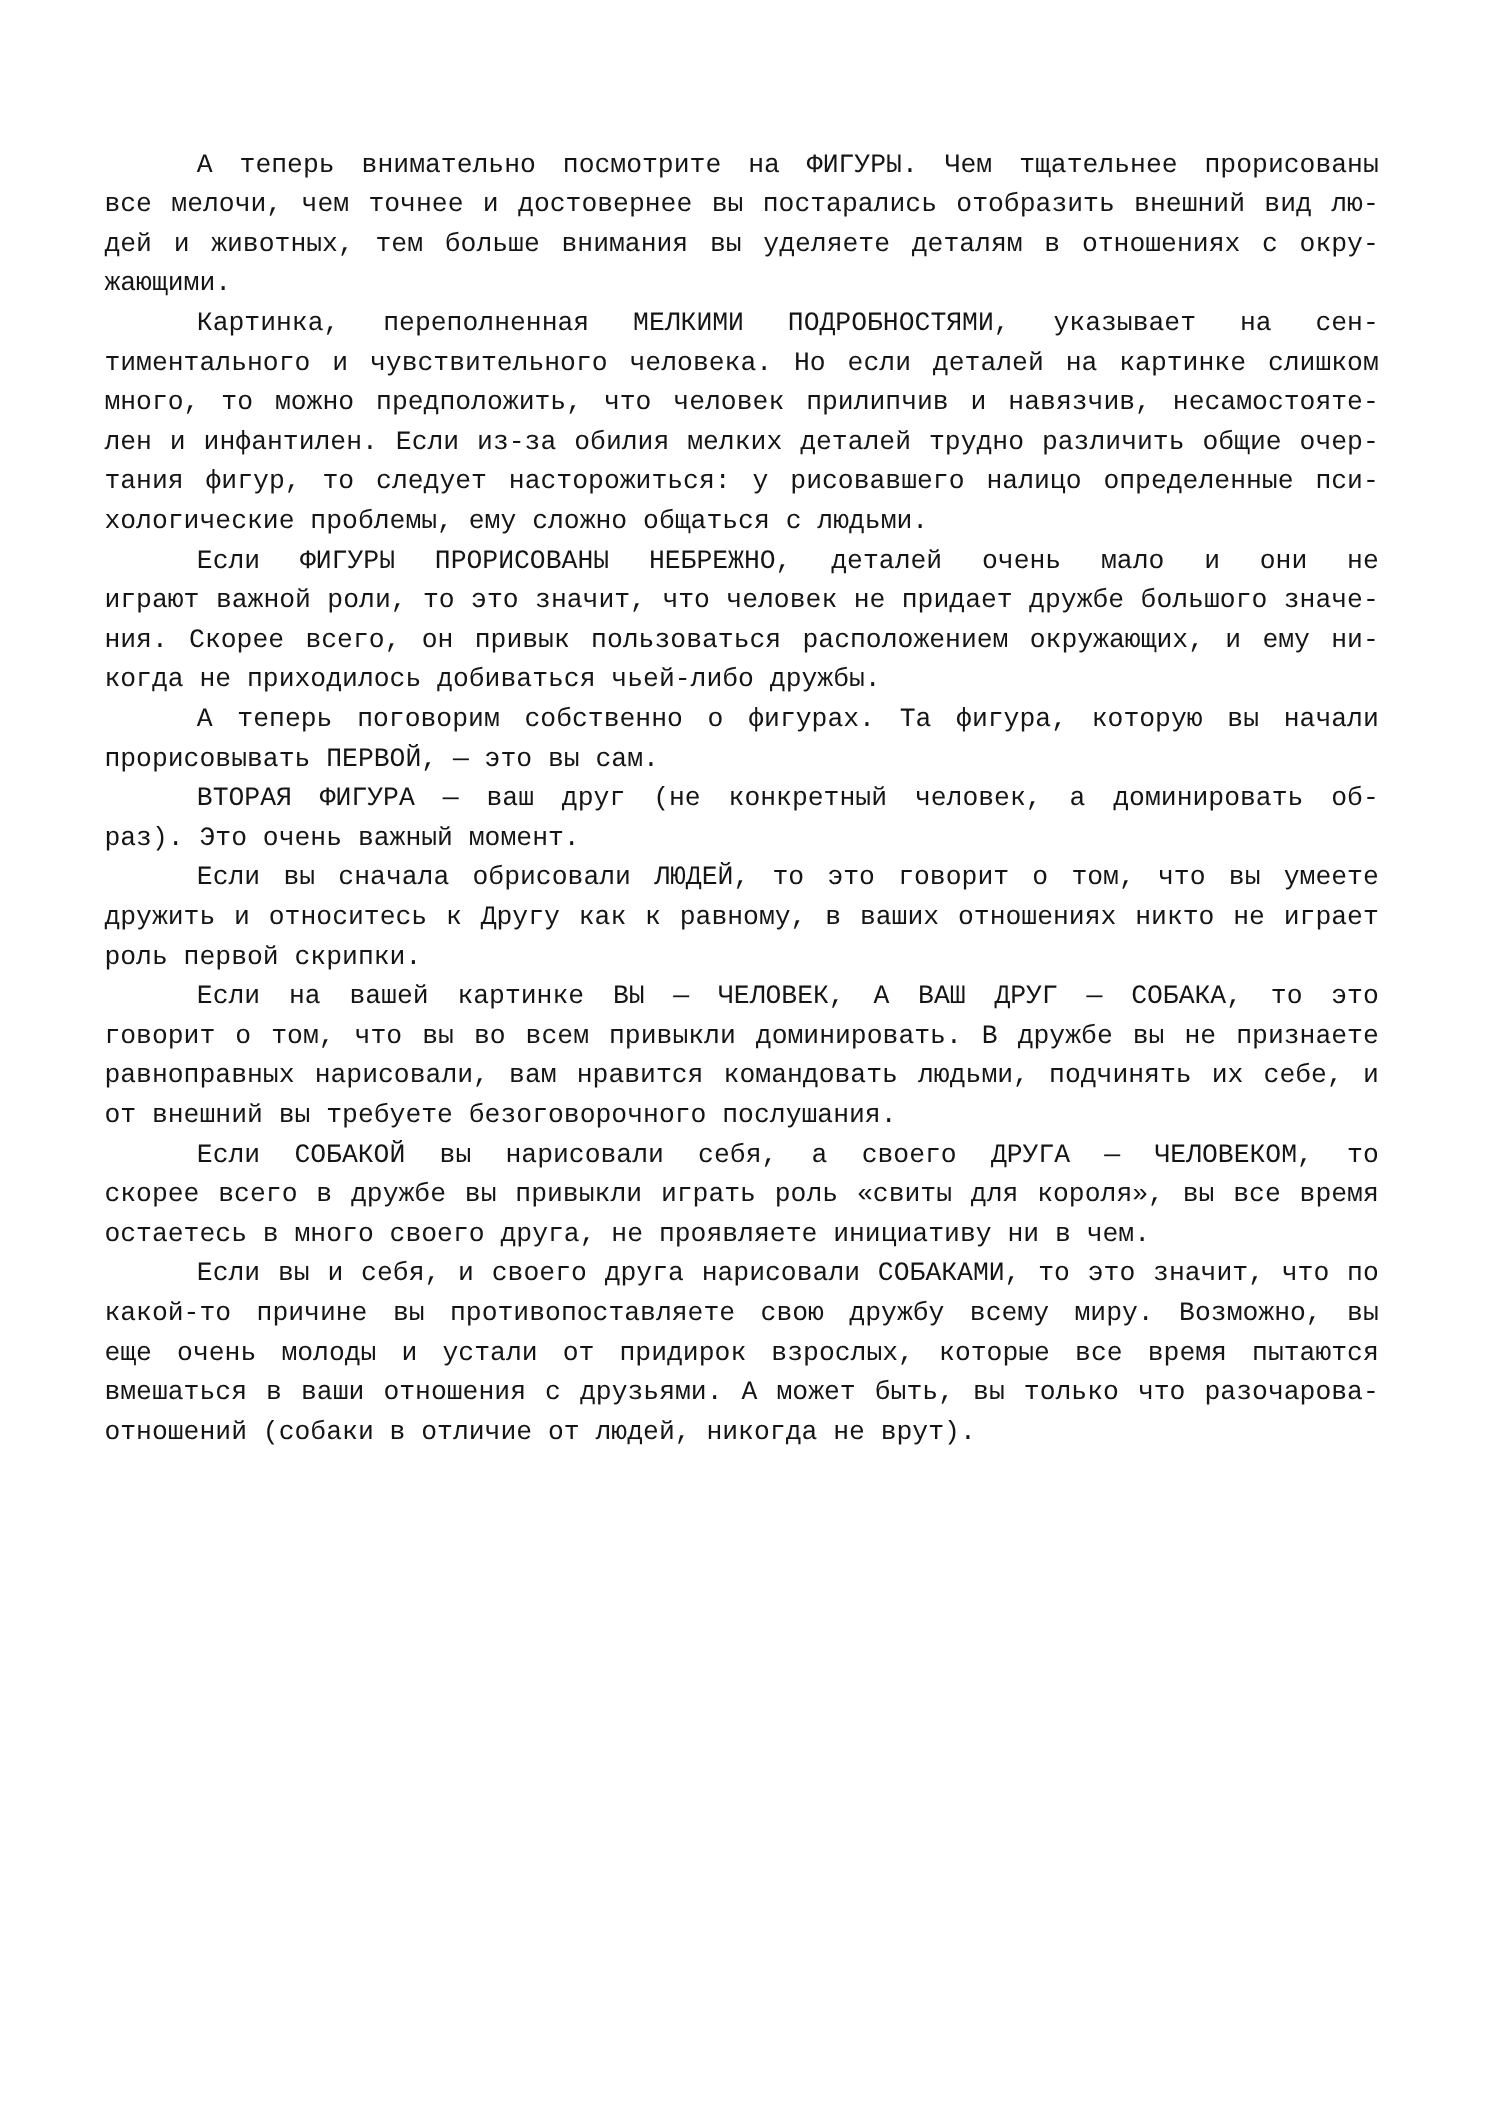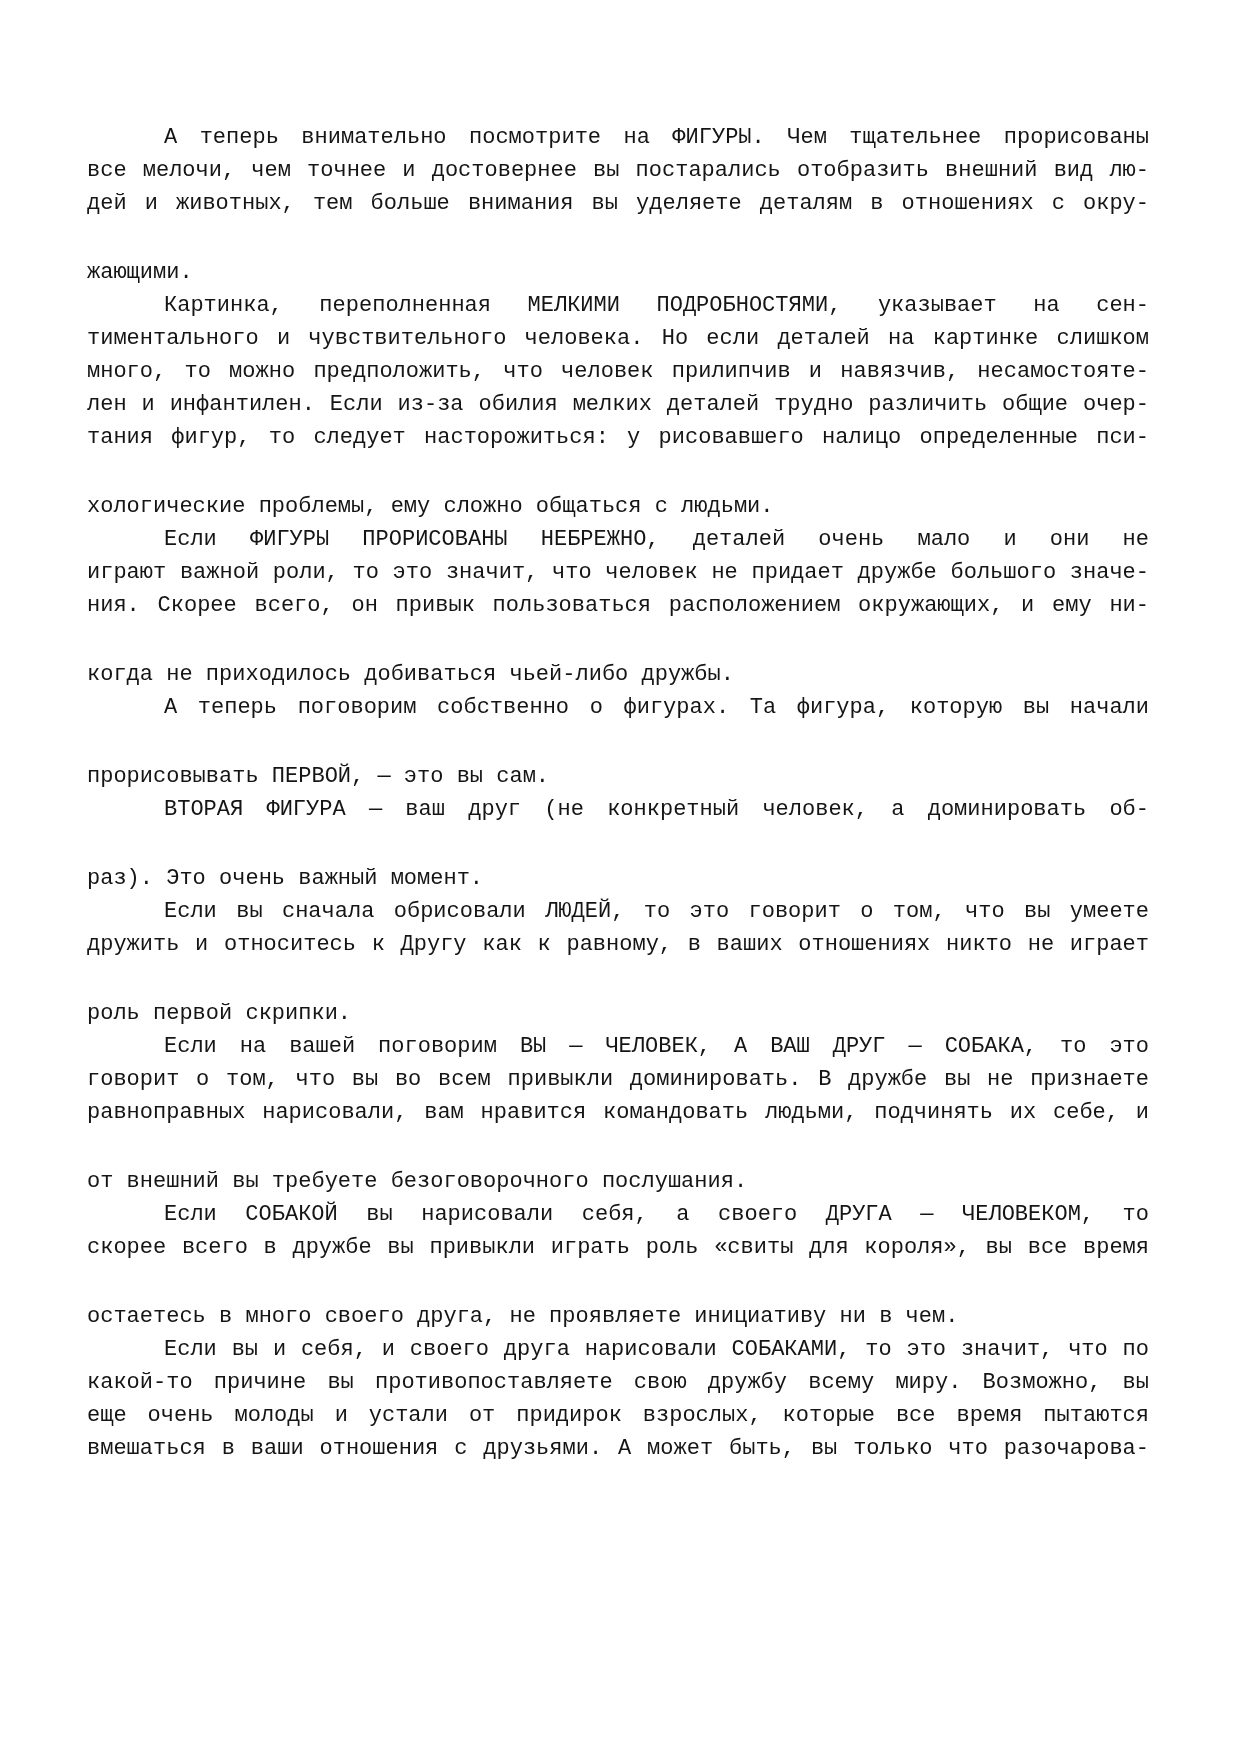--- a/index.html
+++ b/index.html
@@ -34,21 +34,20 @@
       text-align-last: justify;
       height: 33px;
       overflow: visible;
     }
     .line.first {
       padding-left: 77px;
     }
     .line.last {
       text-align: left;
       text-align-last: left;
-      margin-top: 36px;
     }
   </style>
 </head>
 <body>
 
 <div class="page">
 
   <p class="paragraph">
     <span class="line first">А теперь внимательно посмотрите на ФИГУРЫ. Чем тщательнее прорисованы</span>
     <span class="line">все мелочи, чем точнее и достовернее вы постарались отобразить внешний вид лю-</span>
@@ -82,32 +81,33 @@
     <span class="line last">раз). Это очень важный момент.</span>
   </p>
 
   <p class="paragraph">
     <span class="line first">Если вы сначала обрисовали ЛЮДЕЙ, то это говорит о том, что вы умеете</span>
     <span class="line">дружить и относитесь к Другу как к равному, в ваших отношениях никто не играет</span>
     <span class="line last">роль первой скрипки.</span>
   </p>
 
   <p class="paragraph">
-    <span class="line first">Если на вашей поговорим ВЫ — ЧЕЛОВЕК, А ВАШ ДРУГ — СОБАКА, то это</span>
+    <span class="line first">Если на вашей картинке ВЫ — ЧЕЛОВЕК, А ВАШ ДРУГ — СОБАКА, то это</span>
     <span class="line">говорит о том, что вы во всем привыкли доминировать. В дружбе вы не признаете</span>
     <span class="line">равноправных нарисовали, вам нравится командовать людьми, подчинять их себе, и</span>
     <span class="line last">от внешний вы требуете безоговорочного послушания.</span>
   </p>
 
   <p class="paragraph">
     <span class="line first">Если СОБАКОЙ вы нарисовали себя, а своего ДРУГА — ЧЕЛОВЕКОМ, то</span>
     <span class="line">скорее всего в дружбе вы привыкли играть роль «свиты для короля», вы все время</span>
     <span class="line last">остаетесь в много своего друга, не проявляете инициативу ни в чем.</span>
   </p>
 
   <p class="paragraph">
     <span class="line first">Если вы и себя, и своего друга нарисовали СОБАКАМИ, то это значит, что по</span>
     <span class="line">какой-то причине вы противопоставляете свою дружбу всему миру. Возможно, вы</span>
     <span class="line">еще очень молоды и устали от придирок взрослых, которые все время пытаются</span>
     <span class="line">вмешаться в ваши отношения с друзьями. А может быть, вы только что разочарова-</span>
+    <span class="line last">отношений (собаки в отличие от людей, никогда не врут).</span>
   </p>
 
 </div>
 
 </body></html>

